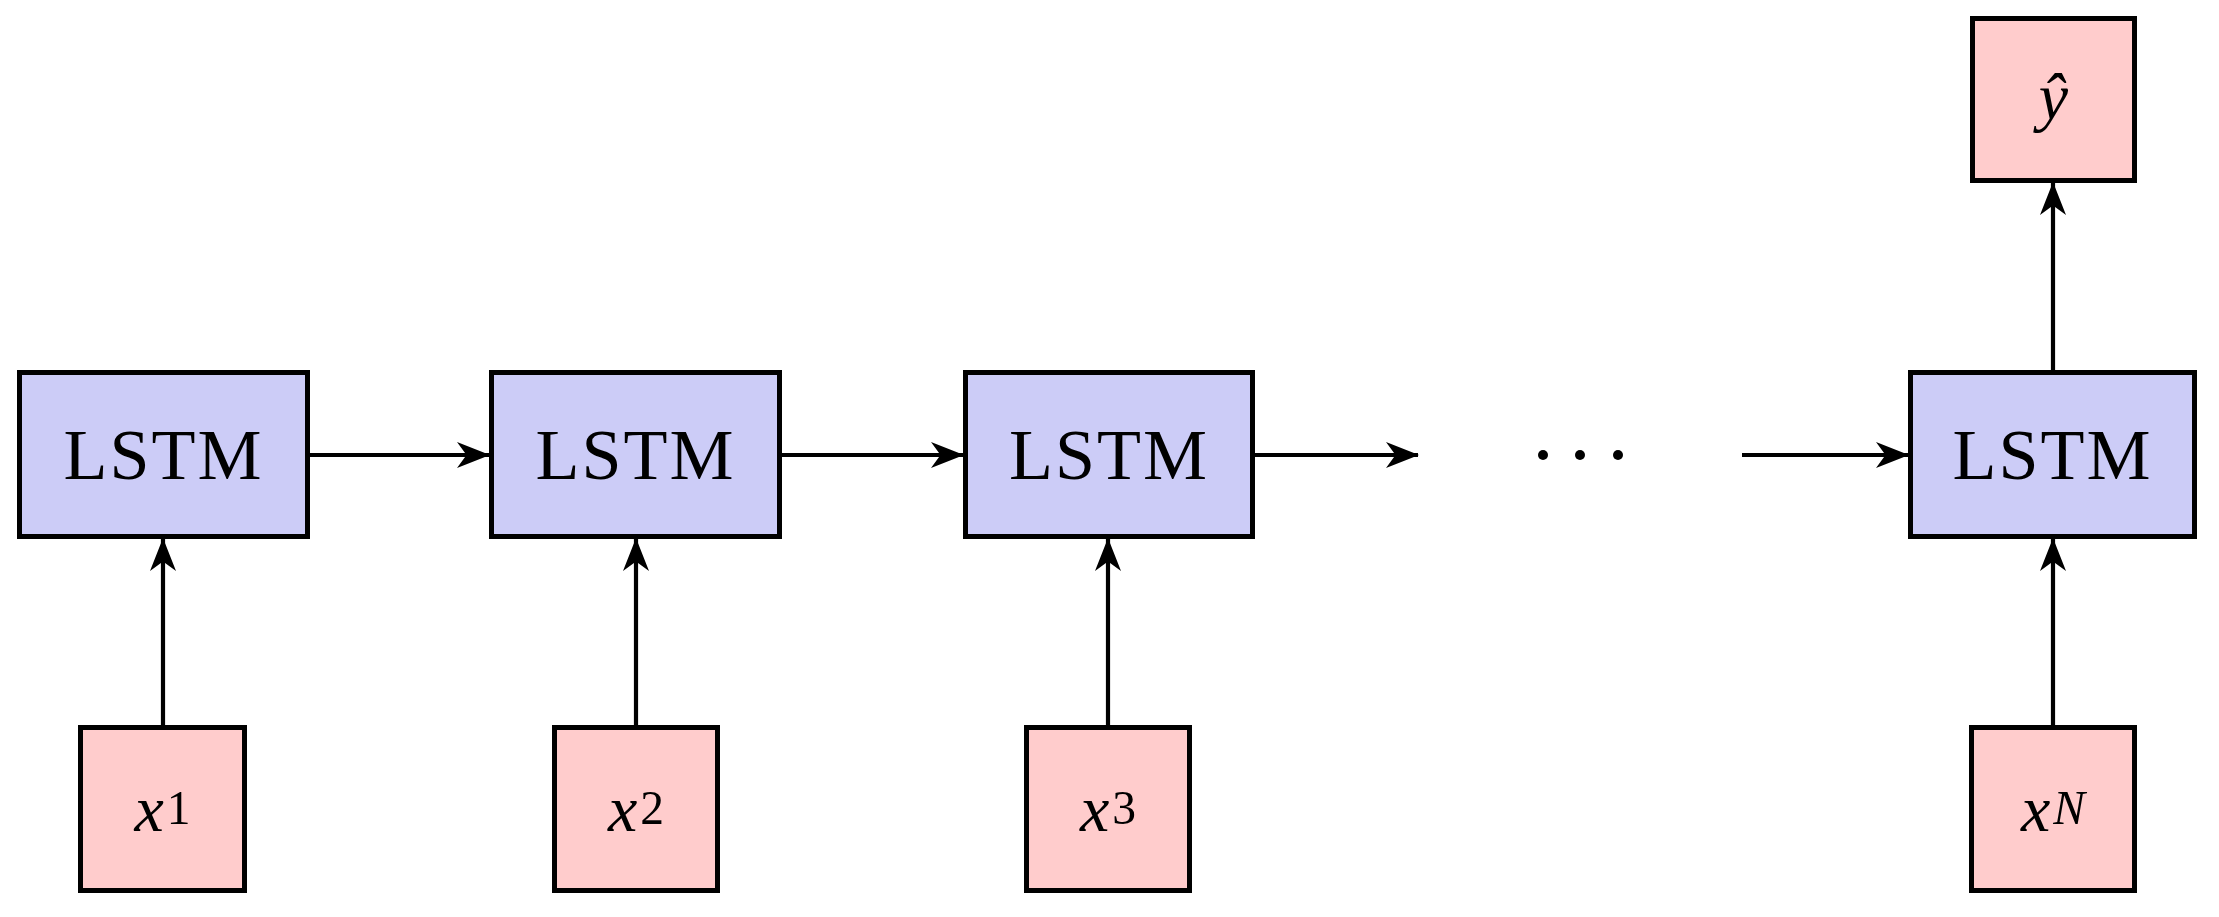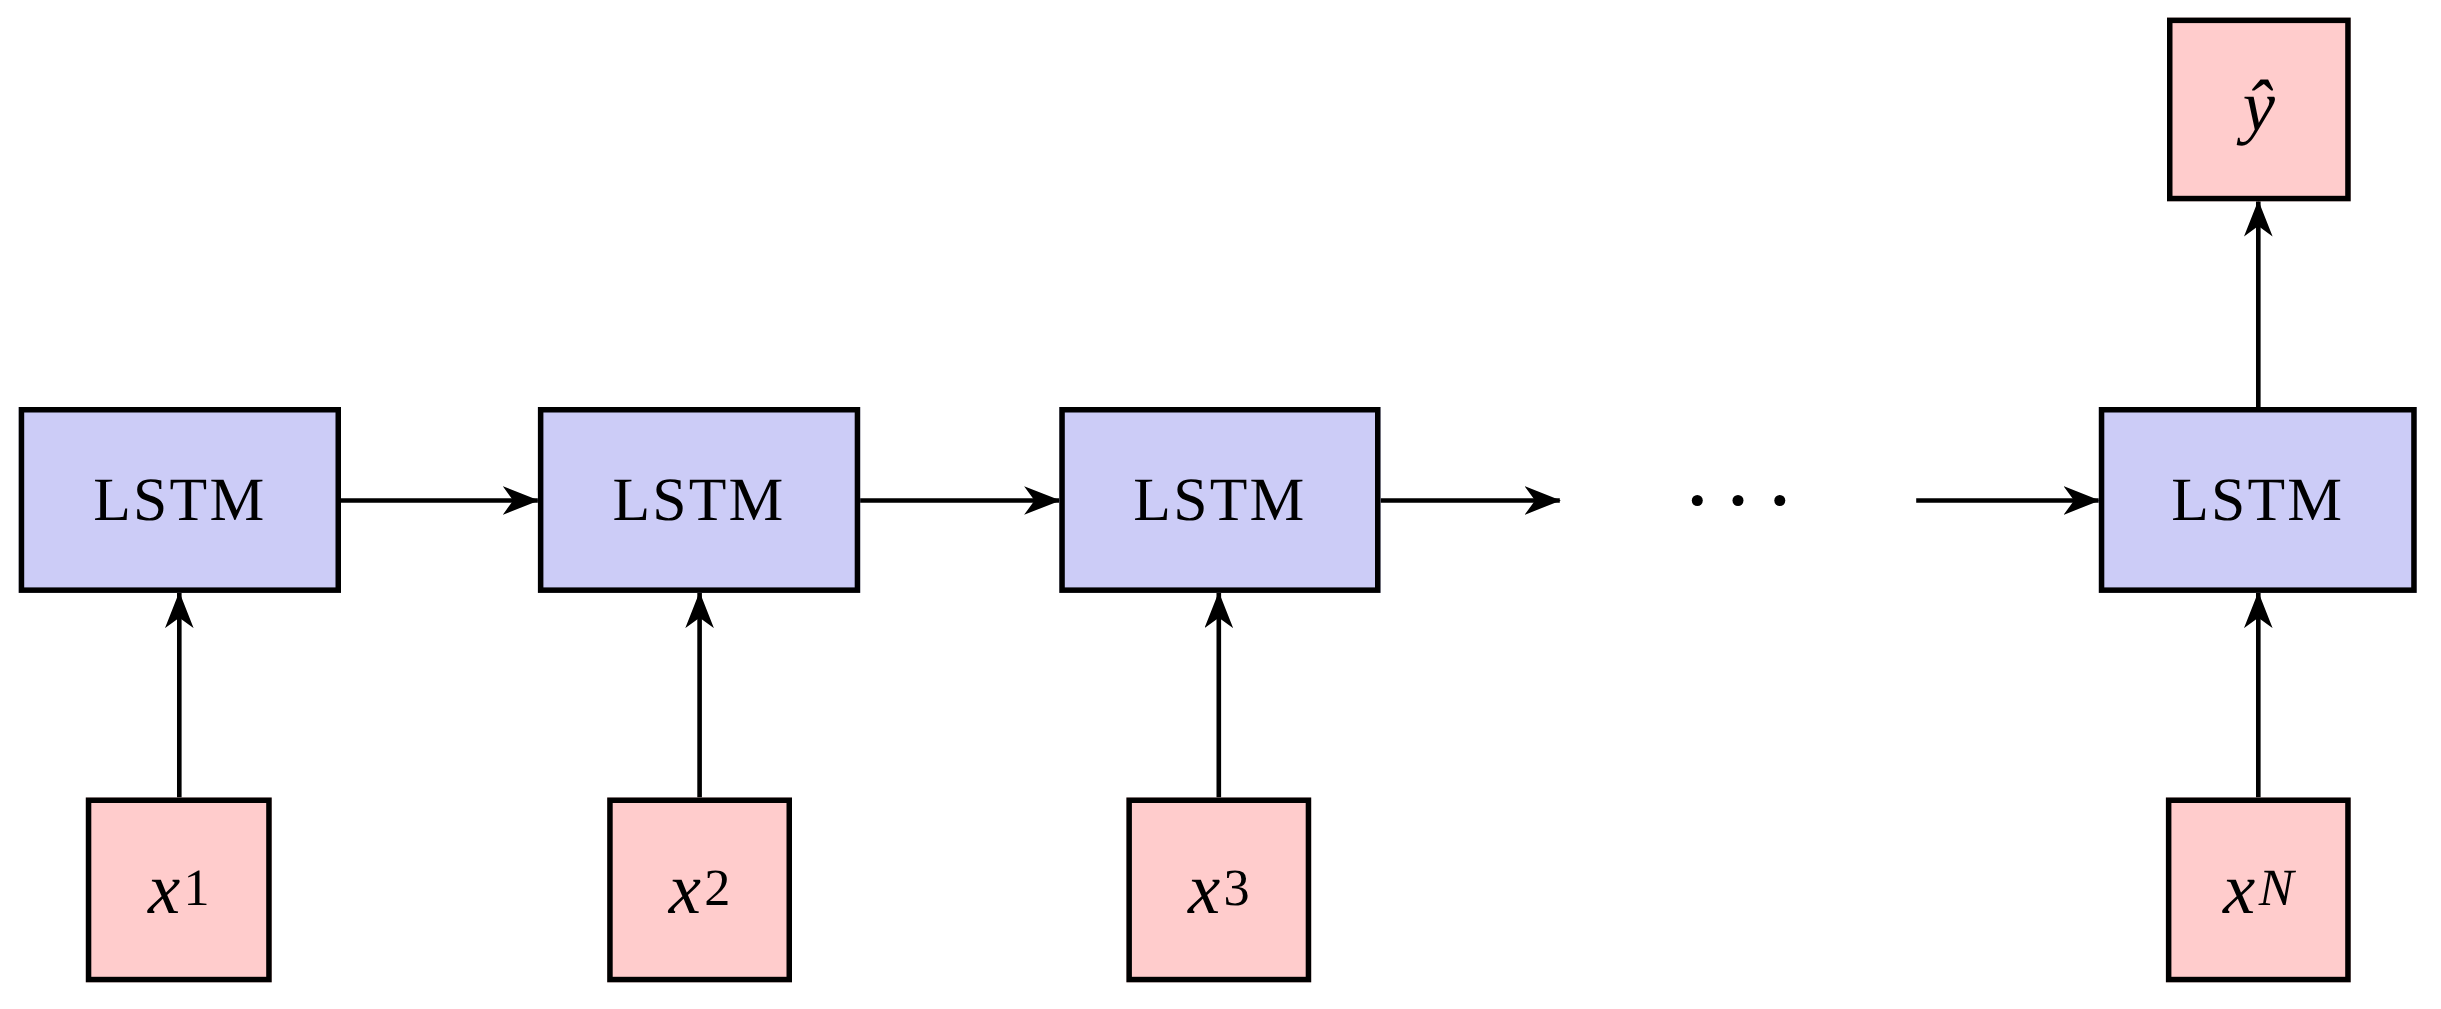--- a/index.html
+++ b/index.html
@@ -23,21 +23,21 @@
     box-sizing: border-box;
     border: 5px solid #000000;
     display: flex;
     align-items: center;
     justify-content: center;
     color: #000000;
     line-height: 1;
     white-space: nowrap;
   }
   .node.lstm {
-    font-size: 56px;
+    font-size: 72px;
     letter-spacing: 2px;
   }
   .node.io {
     font-size: 66px;
     font-style: italic;
   }
   .sub {
     font-size: 0.72em;
     font-style: normal;
     vertical-align: -0.3em;

